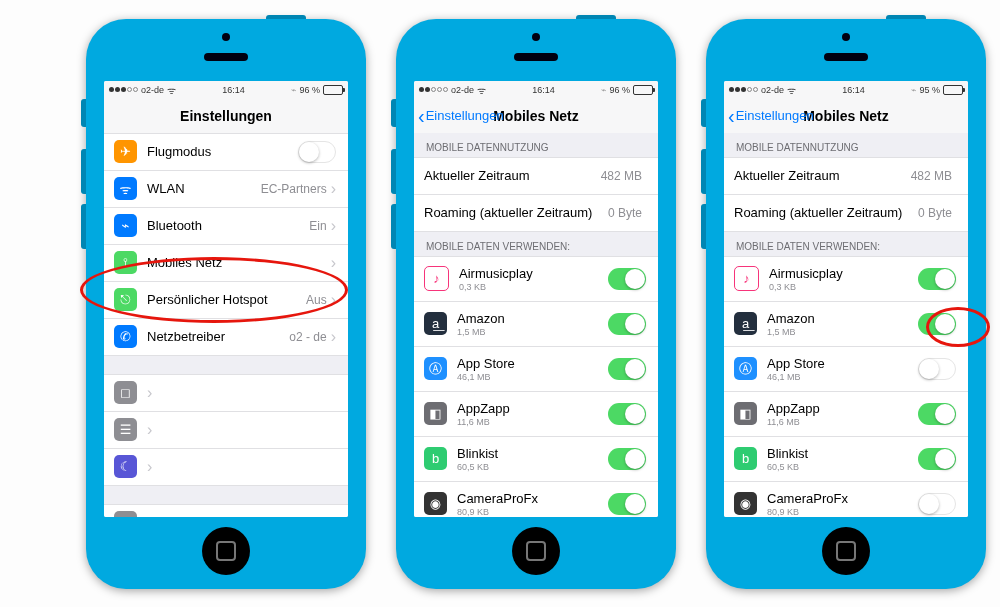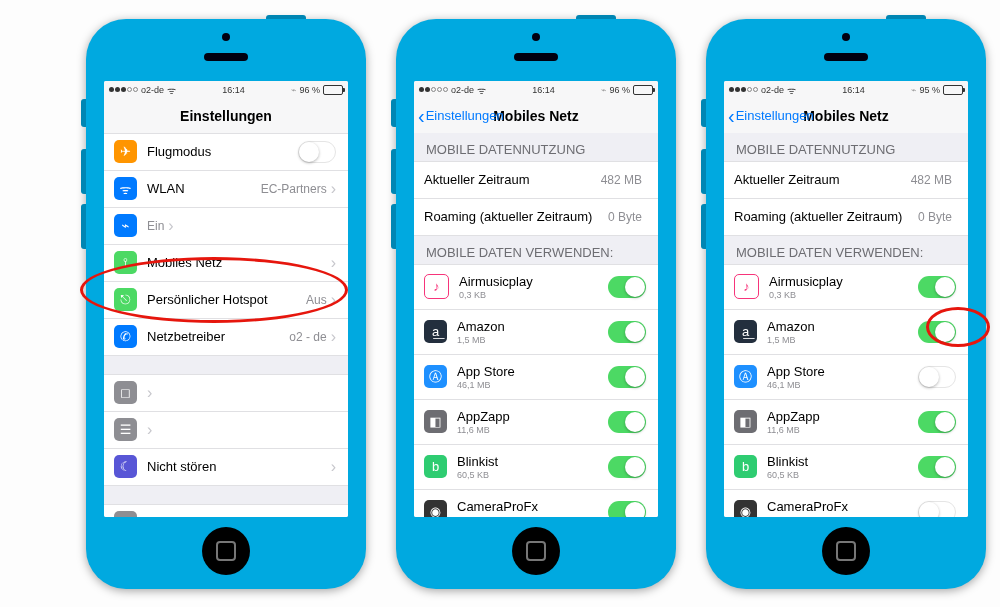--- a/index.html
+++ b/index.html
@@ -25,21 +25,21 @@
   .wifi{display:inline-block;font-size:10px;}
   .batt{width:18px;height:8px;border:1px solid #333;border-radius:2px;position:relative;}
   .batt::after{content:'';position:absolute;right:-3px;top:2px;width:2px;height:4px;background:#333;border-radius:0 1px 1px 0;}
   .batt .f{height:100%;width:95%;background:#333;}
   
   .nav{height:34px;background:#f7f7f8;border-bottom:1px solid #c8c7cc;display:flex;align-items:center;justify-content:center;position:relative;font-size:14px;font-weight:600;}
   .nav .back{position:absolute;left:4px;color:#007aff;font-size:13px;font-weight:400;display:flex;align-items:center;}
   .nav .back .chev{font-size:20px;line-height:0;margin-right:1px;}
   
   .content{position:absolute;top:52px;bottom:0;left:0;right:0;overflow:hidden;font-size:13px;}
-  .group-header{font-size:13px;color:#6d6d72;padding:9px 12px 4px;text-transform:uppercase;background:#efeff4;}
+  .group-header{font-size:10px;color:#6d6d72;padding:9px 12px 4px;text-transform:uppercase;background:#efeff4;}
   .cell{background:#fff;border-bottom:1px solid #e0e0e3;display:flex;align-items:center;min-height:36px;padding:0 12px 0 10px;position:relative;}
   .cell.first{border-top:1px solid #e0e0e3;}
   .gap{height:18px;background:#efeff4;}
   .ico{width:23px;height:23px;border-radius:5px;margin-right:10px;display:flex;align-items:center;justify-content:center;color:#fff;font-size:13px;flex-shrink:0;}
   .lbl{flex:1;color:#000;}
   .sub{font-size:9px;color:#8e8e93;margin-top:1px;}
   .val{color:#8e8e93;font-size:12px;margin-right:4px;}
   .chev-r{color:#c7c7cc;font-size:16px;}
   
   .tog{width:38px;height:22px;border-radius:11px;position:relative;flex-shrink:0;}
@@ -98,20 +98,21 @@
             </div>
           </div>
           <div class="cell">
             <div class="ico" style="background: rgb(0, 122, 255);">ᯤ</div>
             <div class="lbl">WLAN</div>
             <div class="val">EC-Partners</div>
             <div class="chev-r">›</div>
           </div>
           <div class="cell">
             <div class="ico" style="background: rgb(0, 122, 255);">⌁</div>
+            <div class="lbl">Bluetooth</div>
             <div class="val">Ein</div>
             <div class="chev-r">›</div>
           </div>
           <div class="cell">
             <div class="ico" style="background: rgb(76, 217, 100);">⟟</div>
             <div class="lbl">Mobiles Netz</div>
             <div class="chev-r">›</div>
           </div>
           <div class="cell">
             <div class="ico" style="background: rgb(76, 217, 100);">⎋</div>
@@ -129,21 +130,20 @@
           <div class="cell first">
             <div class="ico" style="background: rgb(142, 142, 147);">◻</div>
             <div class="chev-r">›</div>
           </div>
           <div class="cell">
             <div class="ico" style="background: rgb(142, 142, 147);">☰</div>
             <div class="chev-r">›</div>
           </div>
           <div class="cell">
             <div class="ico" style="background: rgb(88, 86, 214);">☾</div>
-            <div class="lbl">Nicht stören</div>
             <div class="chev-r">›</div>
           </div>
           <div class="gap"></div>
           <div class="cell first">
             <div class="ico" style="background: rgb(142, 142, 147);">⚙</div>
             <div class="lbl">Allgemein</div>
             <div class="chev-r">›</div>
           </div>
         </div>
     </div>

